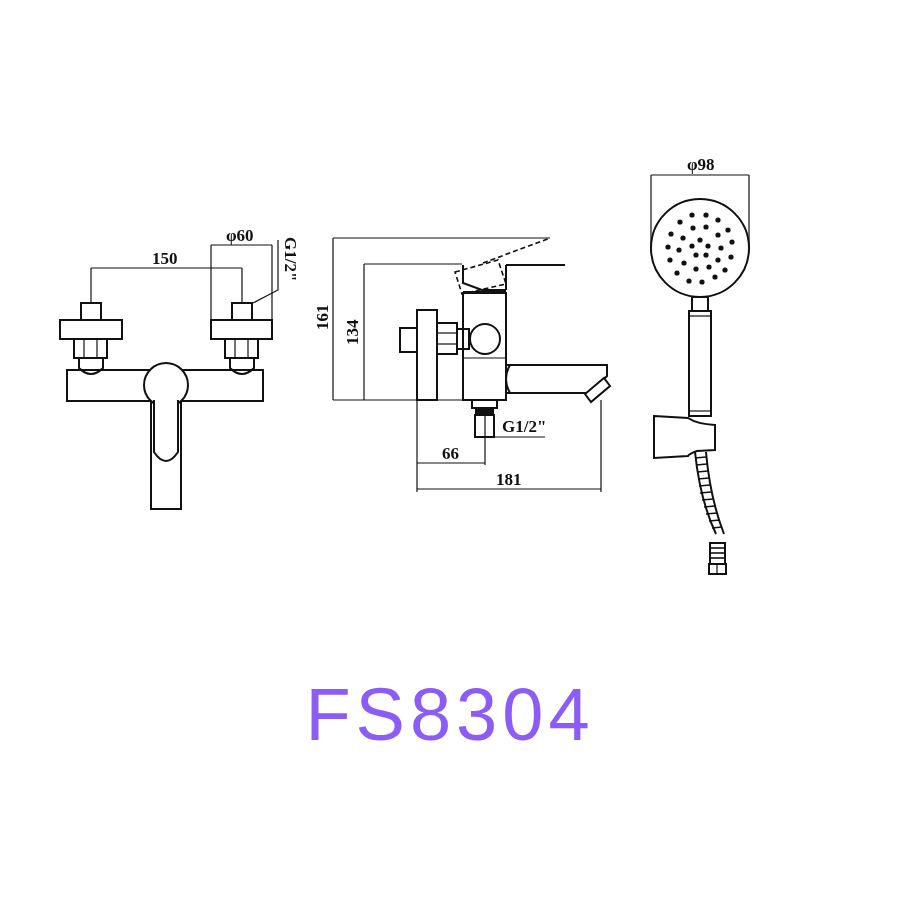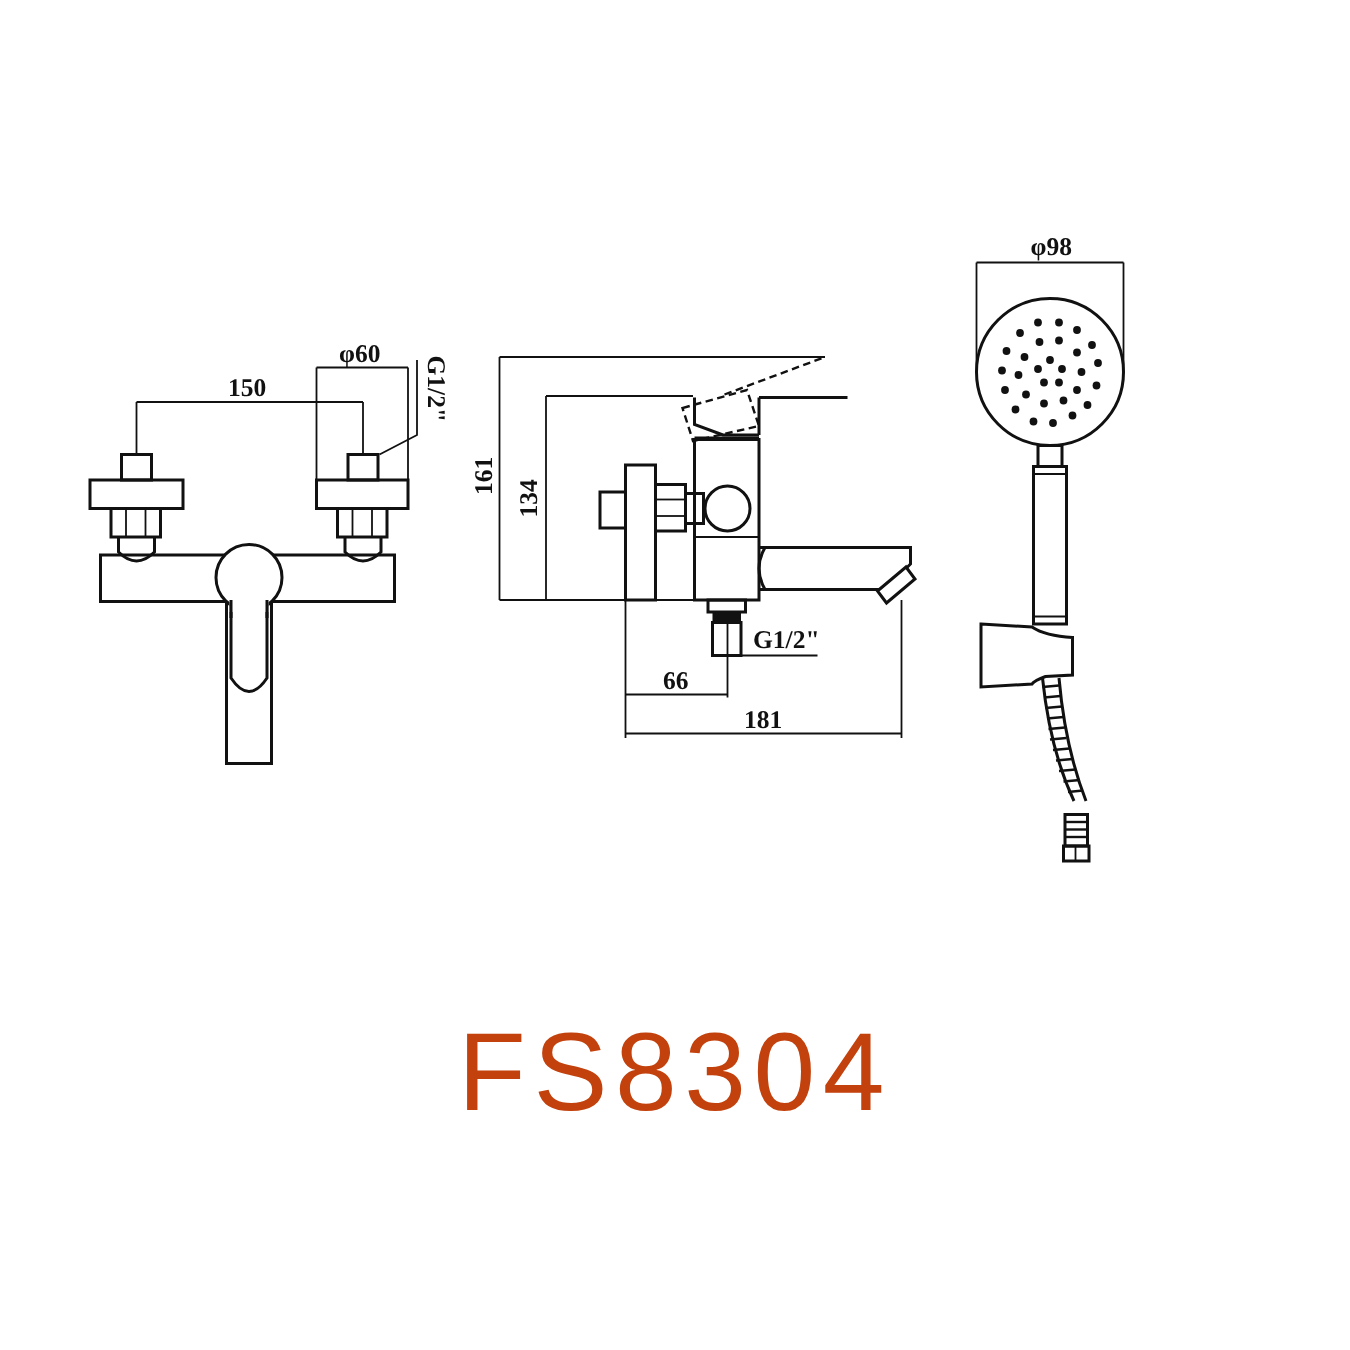--- a/index.html
+++ b/index.html
@@ -6,21 +6,21 @@
     body { width: 900px; height: 900px; position: relative; overflow: hidden; }
     #drawing { position: absolute; left: 0; top: 0; width: 900px; height: 900px; }
     .ln { stroke: #111; stroke-width: 2; fill: none; }
     .thin { stroke: #111; stroke-width: 1.2; fill: none; }
     .dash { stroke: #111; stroke-width: 1.6; fill: none; stroke-dasharray: 5 3; }
     .fillw { fill: #fff; stroke: #111; stroke-width: 2; }
     .dim-text { font-family: "Liberation Serif", serif; font-size: 17px; font-weight: bold; fill: #111; }
     .model {
       position: absolute; left: 0; width: 900px; top: 672px;
       text-align: center; font-family: "Liberation Sans", sans-serif;
-      font-size: 74px; letter-spacing: 5px; color: #c2410c;
+      font-size: 74px; letter-spacing: 5px; color: #8b5cf6;
     }
   </style>
 </head>
 <body>
 
 <svg id="drawing" viewBox="0 0 900 900" xmlns="http://www.w3.org/2000/svg">
 
   <g>
 
     <line class="thin" x1="91" y1="268" x2="242" y2="268"></line>

